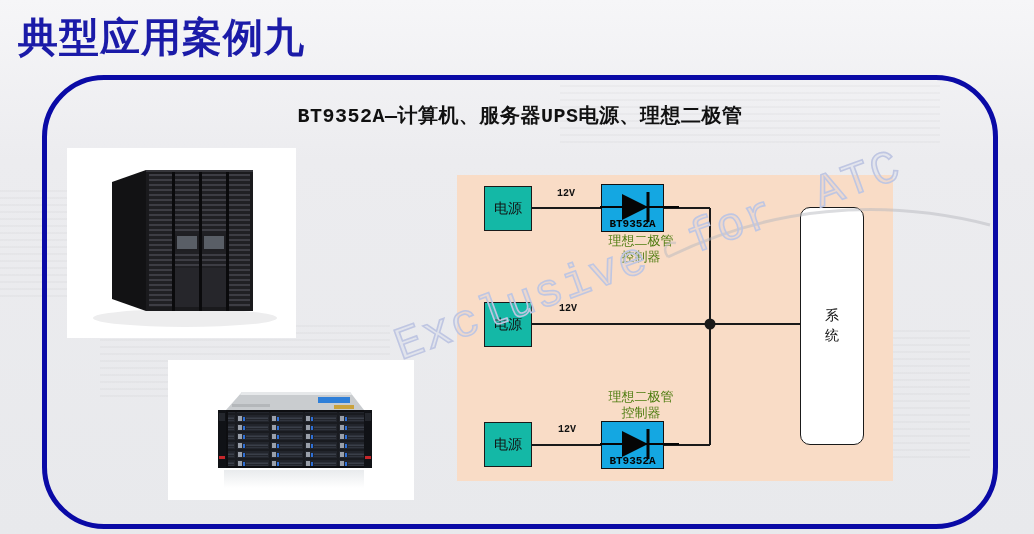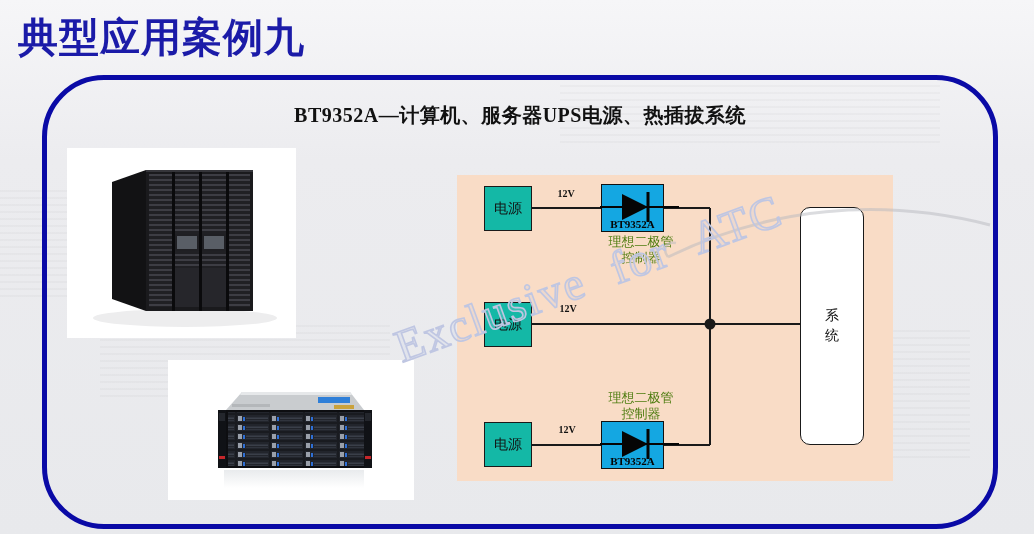--- a/index.html
+++ b/index.html
@@ -1,19 +1,19 @@
 <!DOCTYPE html>
 <html style="--accent: #1b1ba8; --frame-border: #0a0aa6; --diagram-bg: #f9dcc6; --device-blue: #14a7e2; --wire: #1a1a1a; --watermark-stroke: #bfc6e2;"><head>
 <meta charset="utf-8">
 <style>
   html,body { margin:0; padding:0; background:#d7d8db; }
   .slide {
     position:relative; width:1034px; height:534px; overflow:hidden;
     background:linear-gradient(180deg,#f6f6f8 0%, #ececef 30%, #e8e9ec 100%);
-    font-family:Liberation Serif, serif;
+    font-family:Liberation Mono, monospace;
   }
   
   .maptex {
     position:absolute; opacity:.7; pointer-events:none;
     background:repeating-linear-gradient(180deg, rgba(0,0,0,.035) 0 2px, rgba(255,255,255,0) 2px 7px);
   }
   .slide-title {
     position:absolute; left:18px; top:10px;
     font-size:40px; font-weight:bold; color:var(--accent,#1b1ba8);
     letter-spacing:1px; white-space:nowrap;
@@ -89,21 +89,21 @@
 
   <div class="maptex" style="left:100px;top:325px;width:290px;height:75px;"></div>
   <div class="maptex" style="left:560px;top:78px;width:380px;height:70px;"></div>
   <div class="maptex" style="left:640px;top:330px;width:330px;height:130px;"></div>
   <div class="maptex" style="left:0px;top:190px;width:130px;height:110px;"></div>
 
   <div class="slide-title">典型应用案例九</div>
 
   <div class="frame"></div>
 
-  <div class="subtitle">BT9352A—计算机、服务器UPS电源、热插拔系统</div>
+  <div class="subtitle">BT9352A—计算机、服务器UPS电源、理想二极管</div>
 
   <div class="photo photo1">
     <svg width="229" height="190" viewBox="0 0 229 190">
       <defs>
         <pattern id="slats" width="6" height="5" patternUnits="userSpaceOnUse">
           <rect width="6" height="5" fill="#202024"></rect>
           <rect y="1" width="6" height="2" fill="#3d3d44"></rect>
         </pattern>
       </defs>
       <ellipse cx="118" cy="170" rx="92" ry="9" fill="#ededee"></ellipse>

